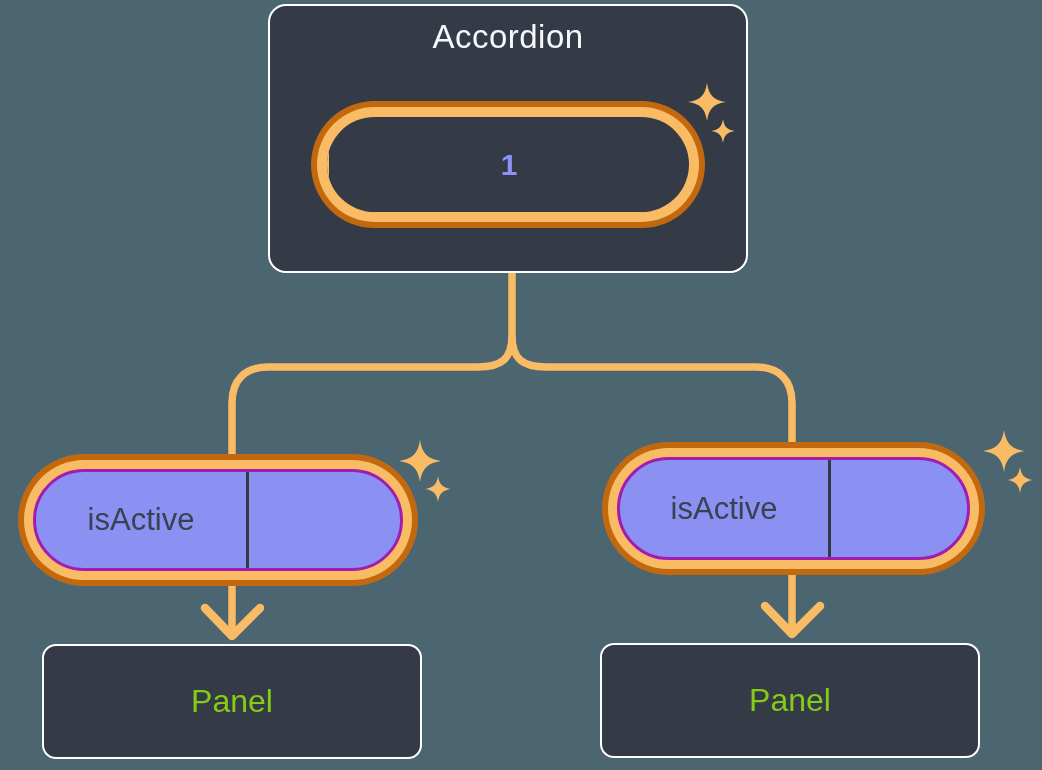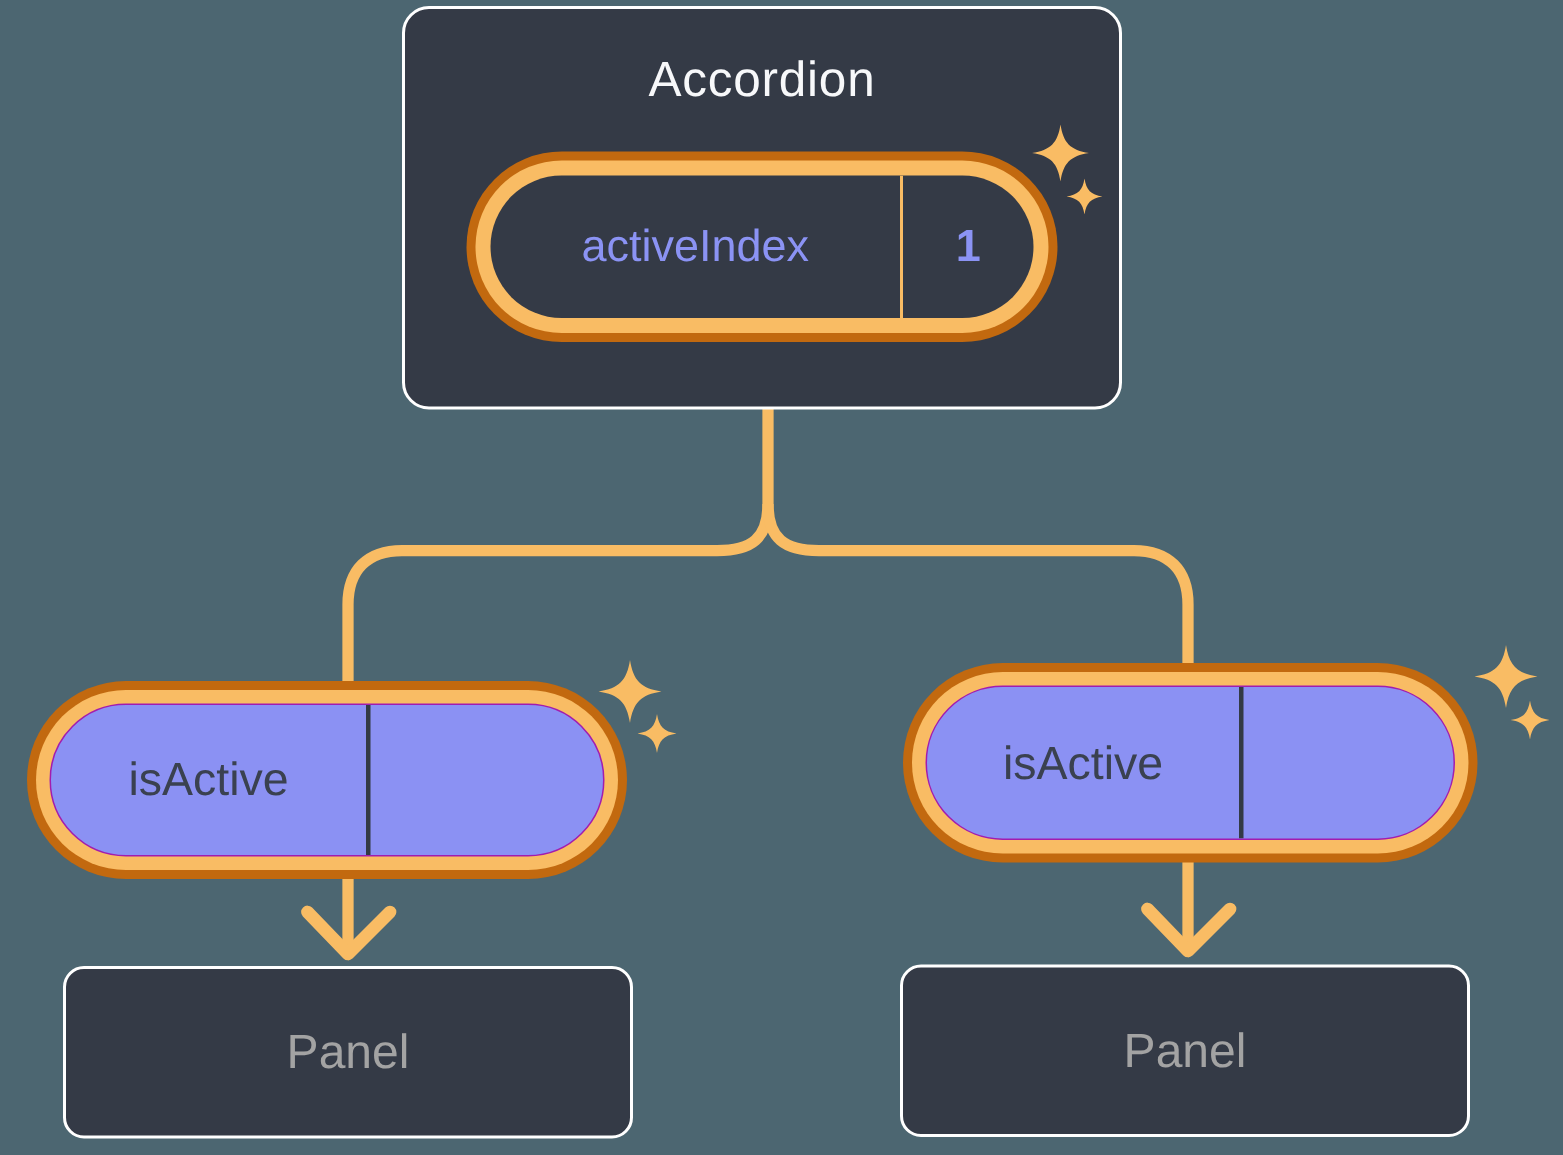--- a/index.html
+++ b/index.html
@@ -19,32 +19,32 @@
     background:#343a46;
     border:2px solid #ffffff;
     box-sizing:border-box;
     z-index:2;
   }
   .accordion-card{
     left:268px;top:4px;width:480px;height:269px;
     border-radius:18px;
   }
   .node-title{
-    margin-top:28px;
+    margin-top:12px;
     text-align:center;
     font-size:33px;
     font-weight:500;
     color:#f7f8fa;
     letter-spacing:0.5px;
   }
   .panel-card{
     width:380px;height:115px;
     border-radius:14px;
     display:flex;align-items:center;justify-content:center;
-    font-size:32px;font-weight:500;color:#a3a3a3;
+    font-size:32px;font-weight:500;color:#84cc16;
   }
   .panel-left{left:42px;top:644px;}
   .panel-right{left:600px;top:643px;}
 
   
   .pill-outer{
     position:absolute;
     background:#c2690f;
     border-radius:999px;
     padding:6px;
@@ -68,21 +68,21 @@
     overflow:hidden;
   }
   .state-pill .cell{display:flex;align-items:center;justify-content:center;}
   .state-name-cell{width:273px;font-size:30px;color:#8b93f4;}
   .state-divider{width:2px;background:#f9bc64;}
   .state-value-cell{flex:1;font-size:30px;font-weight:bold;color:#8b93f4;}
 
   .prop-pill .pill-mid{padding:9px;}
   .prop-pill .pill-inner{
     background:#8b91f3;
-    border:1px solid #a21caf;
+    border:3px solid #a21caf;
     border-radius:999px;
     width:100%;height:100%;
     display:flex;align-items:stretch;
     box-sizing:border-box;
     overflow:hidden;
   }
   .prop-pill .cell{display:flex;align-items:center;justify-content:center;}
   .prop-name-cell{font-size:31px;color:#3a4150;}
   .prop-divider{width:3px;background:#333a45;}
   .prop-value-cell{flex:1;font-size:31px;font-weight:bold;color:#333a47;}
@@ -111,21 +111,20 @@
     </g>
   </svg>
 
   <div class="node-card accordion-card">
     <div class="node-title">Accordion</div>
   </div>
 
   <div class="pill-outer state-pill">
     <div class="pill-mid">
       <div class="pill-inner">
-        <div class="cell state-name-cell">activeIndex</div>
         <div class="state-divider"></div>
         <div class="cell state-value-cell">1</div>
       </div>
     </div>
   </div>
 
   <div class="pill-outer prop-pill prop-pill-left">
     <div class="pill-mid">
       <div class="pill-inner">
         <div class="cell prop-name-cell">isActive</div>

